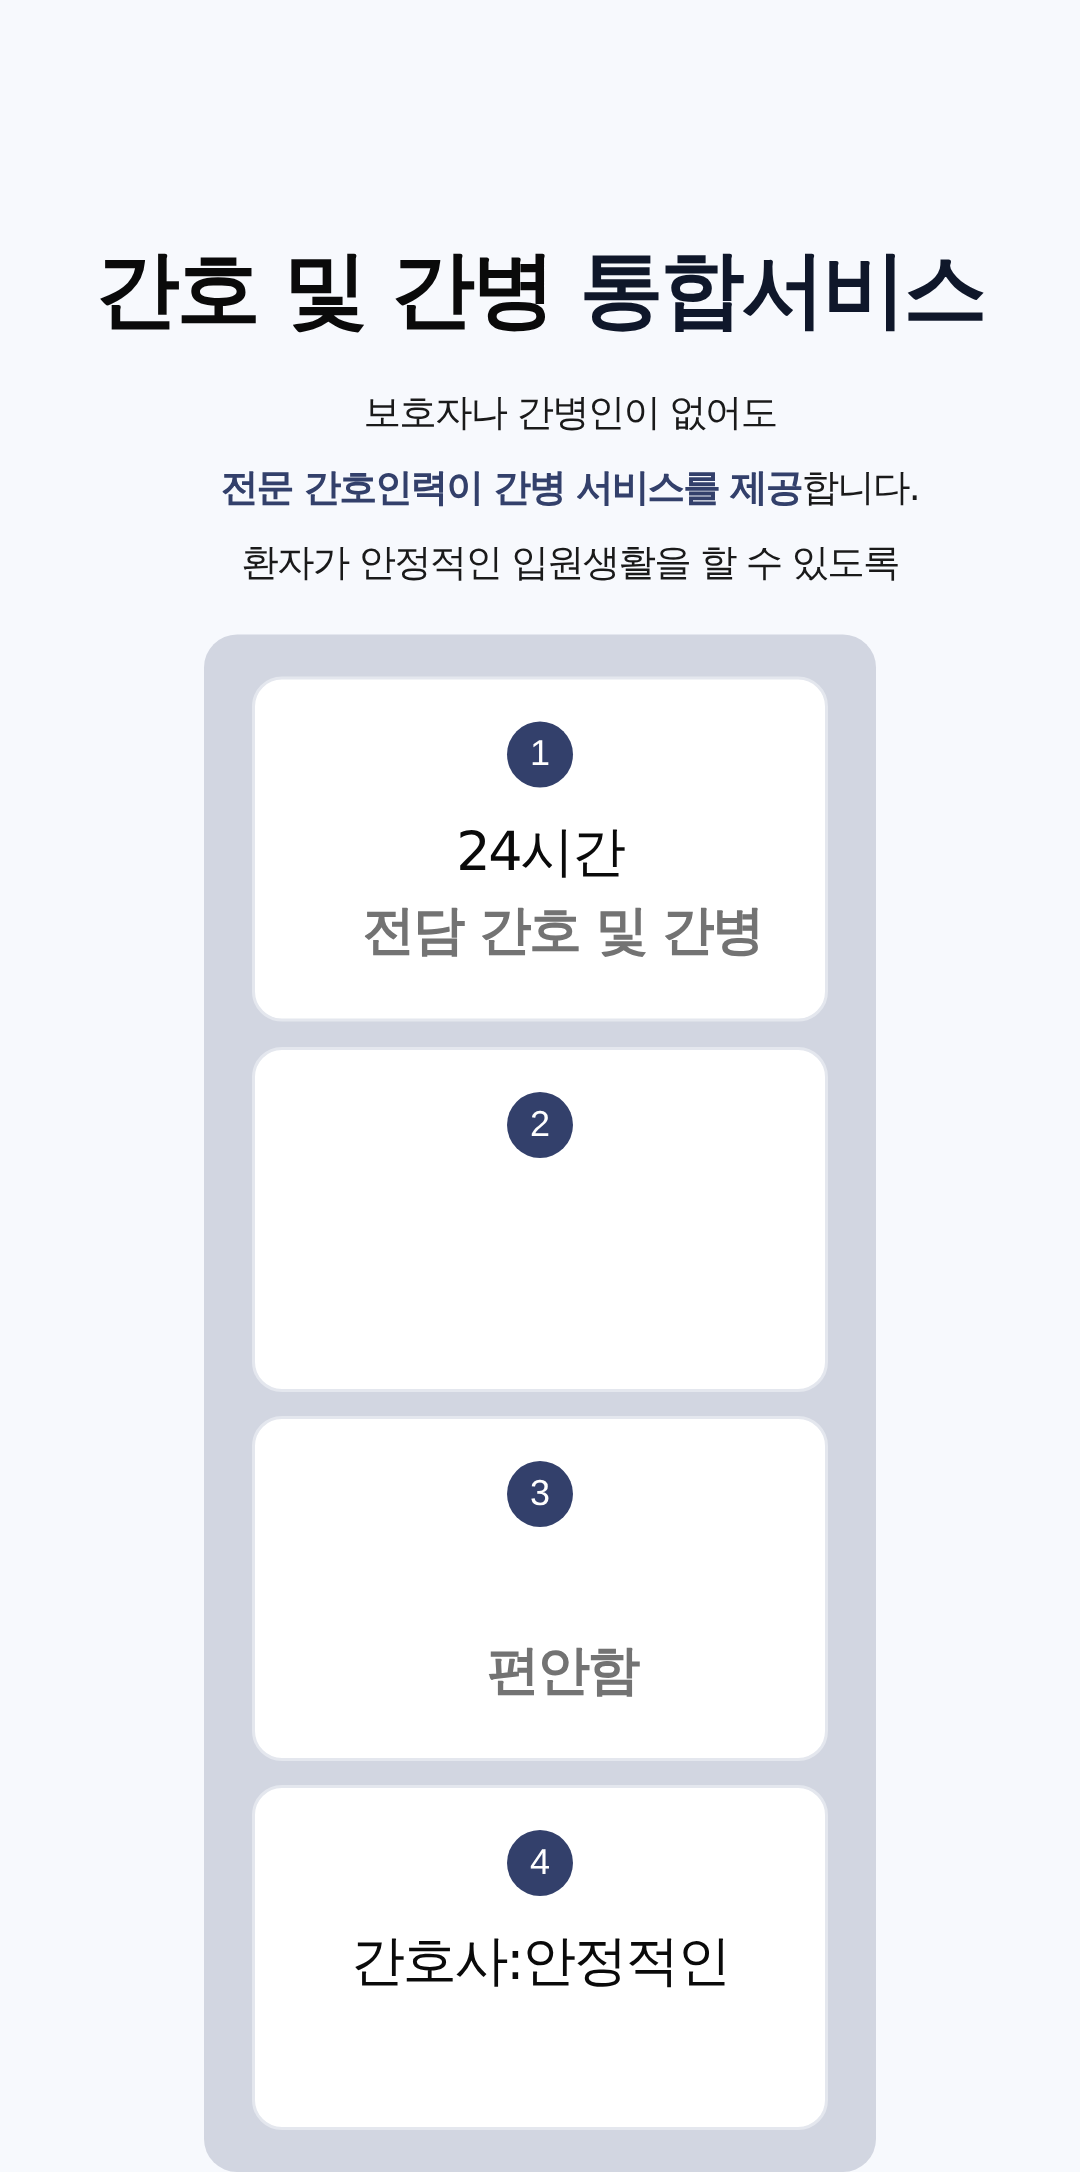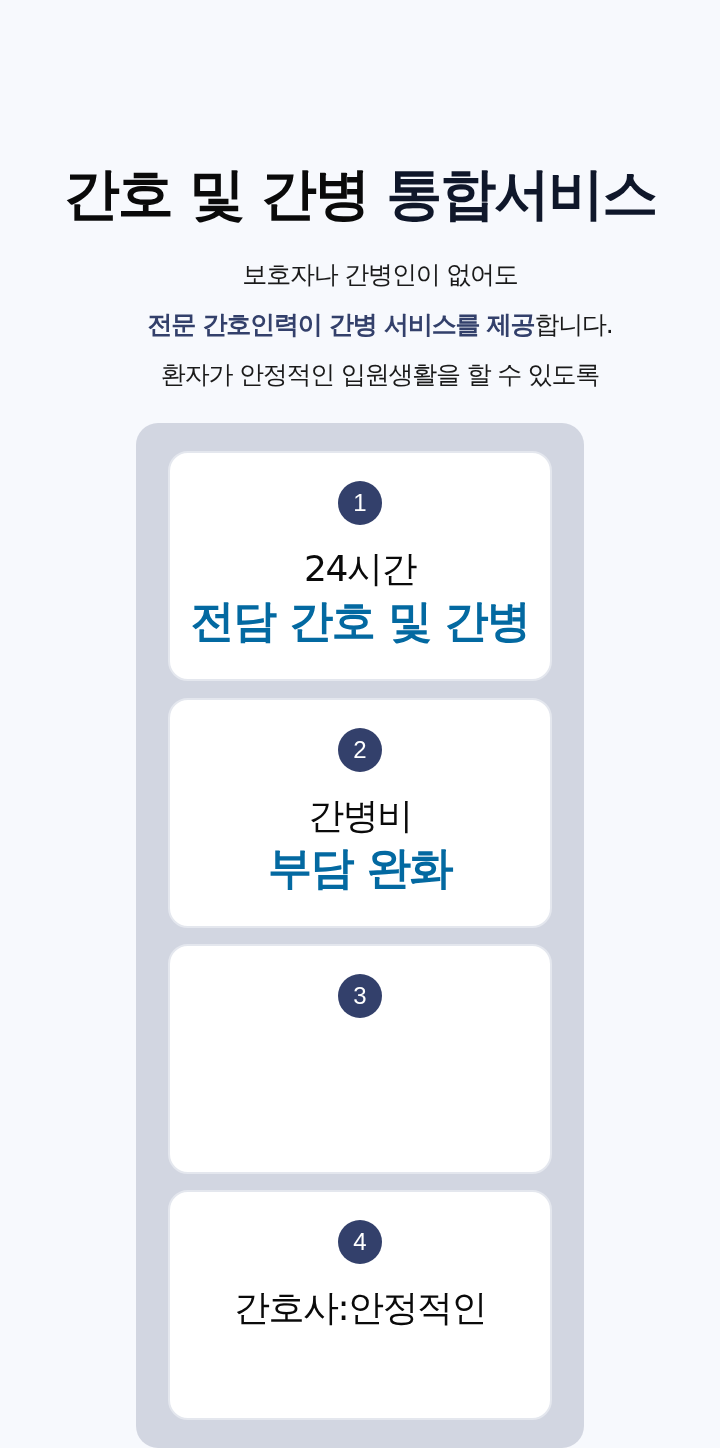--- a/index.html
+++ b/index.html
@@ -84,27 +84,27 @@
       width: 100%;
       font-size: 36px;
       line-height: 44px;
       letter-spacing: -1.5px;
       color: #0a0a0a;
       white-space: nowrap;
     }
     .card-line2 {
       position: absolute;
       top: 146px;
-      left: 0;
+      left: 15px;
       width: 100%;
-      font-size: 44px;
+      font-size: 35px;
       line-height: 44px;
       font-weight: 700;
       letter-spacing: -1.5px;
-      color: #0369a1;
+      color: #737373;
       white-space: nowrap;
     }
   </style>
 </head>
 <body>
 
 <h1 class="headline"><span>간호 및 간병 </span><span class="accent">통합서비스</span></h1>
 
 <p class="subtitle">
   <span class="line">보호자나 간병인이 없어도</span>
@@ -115,26 +115,25 @@
 <div class="panel">
 
   <div class="card" style="top:28px;">
     <div class="badge">1</div>
     <div class="card-line1">24시간</div>
     <div class="card-line2">전담 간호 및 간병</div>
   </div>
 
   <div class="card" style="top:275px;">
     <div class="badge">2</div>
-    <div class="card-line1">간병비</div>
-    <div class="card-line2">부담 완화</div>
   </div>
 
   <div class="card" style="top:521px;">
     <div class="badge">3</div>
+    <div class="card-line2">편안함</div>
   </div>
 
   <div class="card" style="top:767px;">
     <div class="badge">4</div>
     <div class="card-line1">간호사:안정적인</div>
   </div>
 
 </div>
 
 </body></html>

